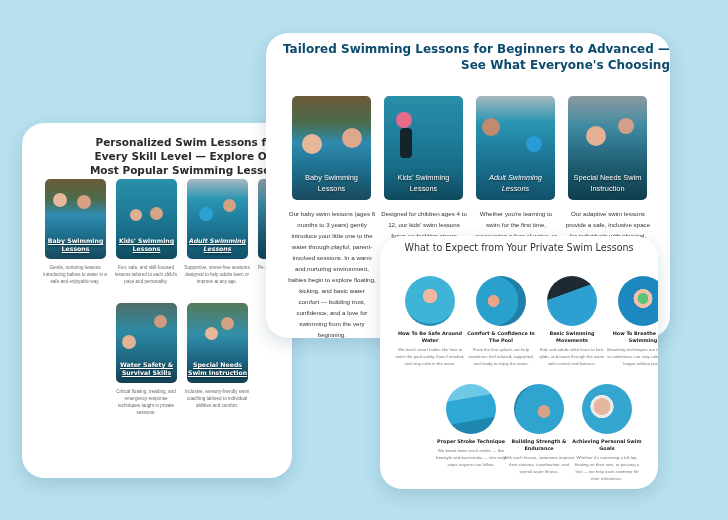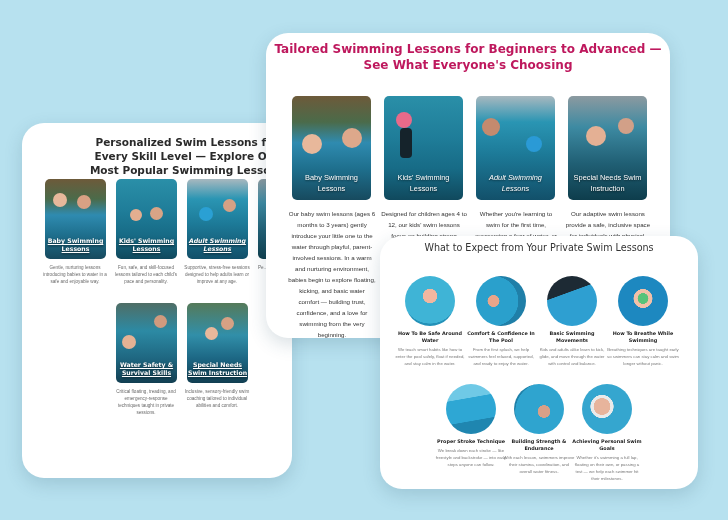--- a/index.html
+++ b/index.html
@@ -10,27 +10,27 @@
 
   
   #card-left { left: 22px; top: 123px; width: 270px; height: 355px; }
   #card-left .title { position: absolute; left: 60px; top: 12px; width: 210px; text-align: center; font-family: "DejaVu Sans", sans-serif; font-weight: bold; font-size: 10.5px; line-height: 14px; color: #2a2a2a; }
   .lc-tile { position: absolute; width: 61px; height: 80px; border-radius: 5px; overflow: hidden; }
   .lc-tile .lbl { position: absolute; left: 0; right: 0; bottom: 6px; text-align: center; color: #fff; font-family: "DejaVu Sans", sans-serif; font-weight: bold; font-size: 6.2px; line-height: 8px; text-decoration: underline; text-shadow: 0 1px 2px rgba(0,0,0,.6); }
   .lc-desc { position: absolute; width: 66px; text-align: center; font-size: 4.6px; line-height: 7px; color: #6a6a6a; }
 
   
   #card-top { left: 266px; top: 33px; width: 404px; height: 305px; }
-  #card-top .title { position: absolute; left: 0; right: 0; top: 8px; text-align: center; font-family: "DejaVu Sans", sans-serif; font-weight: bold; font-size: 12px; line-height: 16px; color: #be185d; }
+  #card-top .title { position: absolute; left: 0; right: 0; top: 8px; text-align: right; font-family: "DejaVu Sans", sans-serif; font-weight: bold; font-size: 12px; line-height: 16px; color: #0c4a6e; }
   .tc-tile { position: absolute; top: 63px; width: 79px; height: 104px; border-radius: 5px; overflow: hidden; }
   .tc-tile .lbl { position: absolute; left: 0; right: 0; bottom: 6px; text-align: center; color: #fff; font-size: 7.4px; line-height: 11px; text-shadow: 0 1px 2px rgba(0,0,0,.6); }
   .tc-desc { position: absolute; top: 175px; width: 88px; text-align: center; font-size: 6.2px; line-height: 11px; color: #333; }
 
   
-  #card-bottom { left: 380px; top: 236px; width: 318px; height: 253px; }
+  #card-bottom { left: 380px; top: 236px; width: 278px; height: 253px; }
   #card-bottom .title { position: absolute; left: 0; right: 0; top: 5px; text-align: center; font-family: "DejaVu Sans", sans-serif; font-size: 9.6px; line-height: 14px; color: #333; }
   .bc-item { position: absolute; width: 72px; text-align: center; }
   .bc-circle { width: 50px; height: 50px; border-radius: 50%; margin: 0 auto; overflow: hidden; }
   .bc-head { font-family: "DejaVu Sans", sans-serif; font-weight: bold; font-size: 4.9px; line-height: 7px; color: #222; margin-top: 4px; }
   .bc-text { font-size: 4.3px; line-height: 7px; color: #777; margin-top: 2px; }
 
   
   .ph-baby { background: linear-gradient(180deg, #6d5a3a 0%, #4b6b4a 25%, #2f8bb0 45%, #1e6f8d 70%, #174a5e 100%); }
   .ph-kids { background: linear-gradient(180deg, #2a8fa8 0%, #1f7d99 40%, #176b86 70%, #10495d 100%); }
   .ph-adult { background: linear-gradient(180deg, #a8b8bf 0%, #2a95b3 25%, #1d7b99 55%, #12506a 100%); font-style: italic; }

